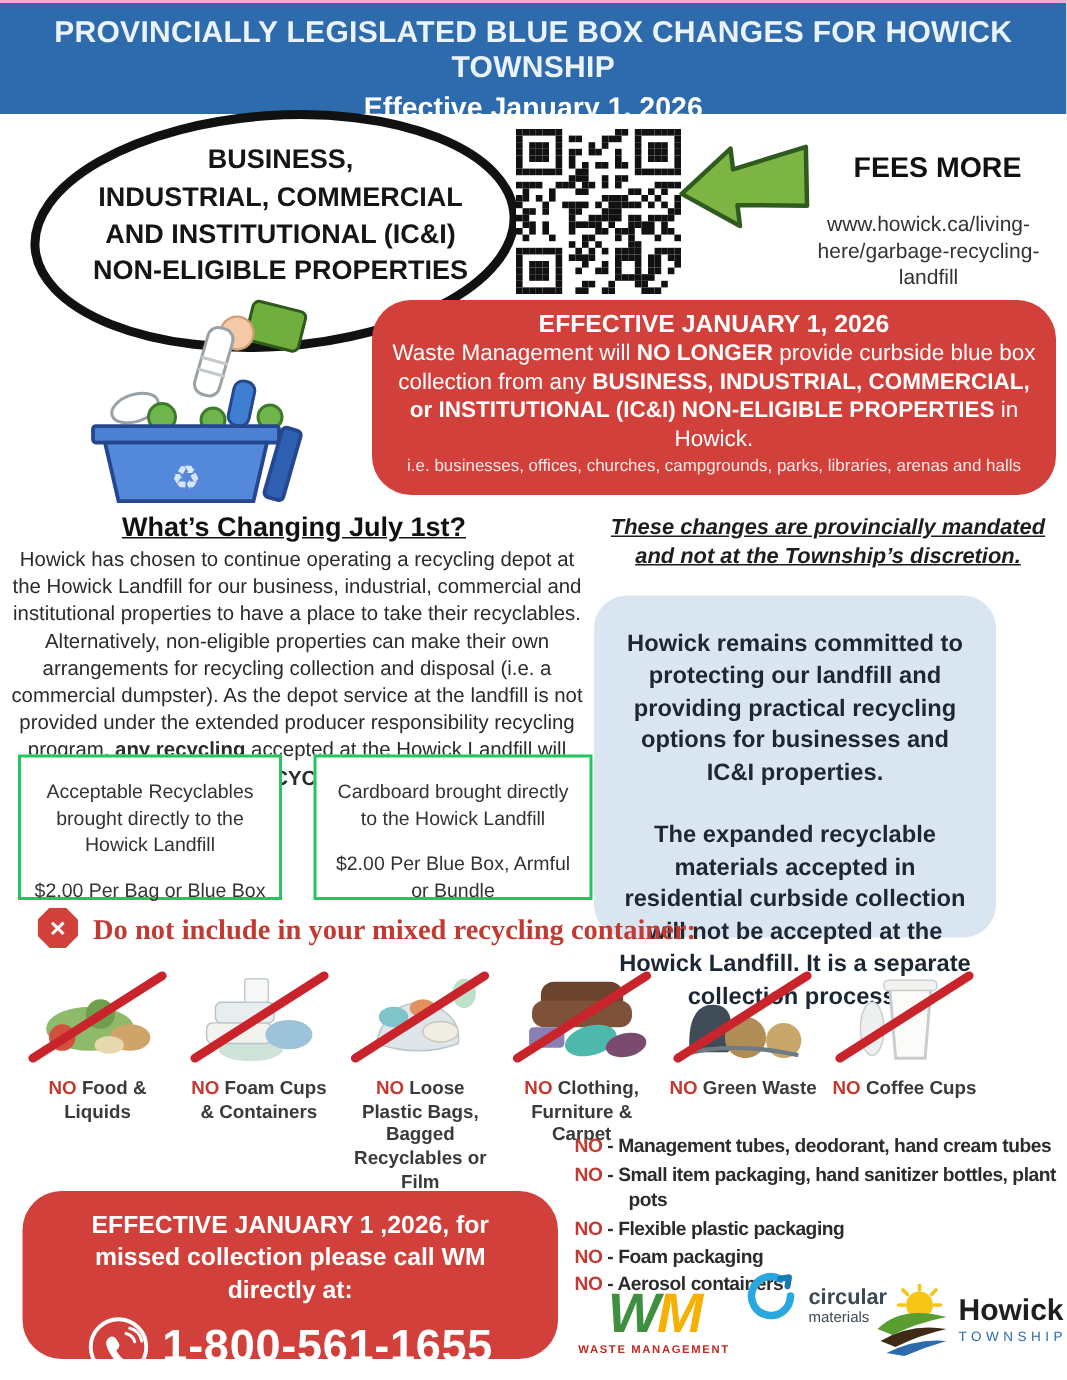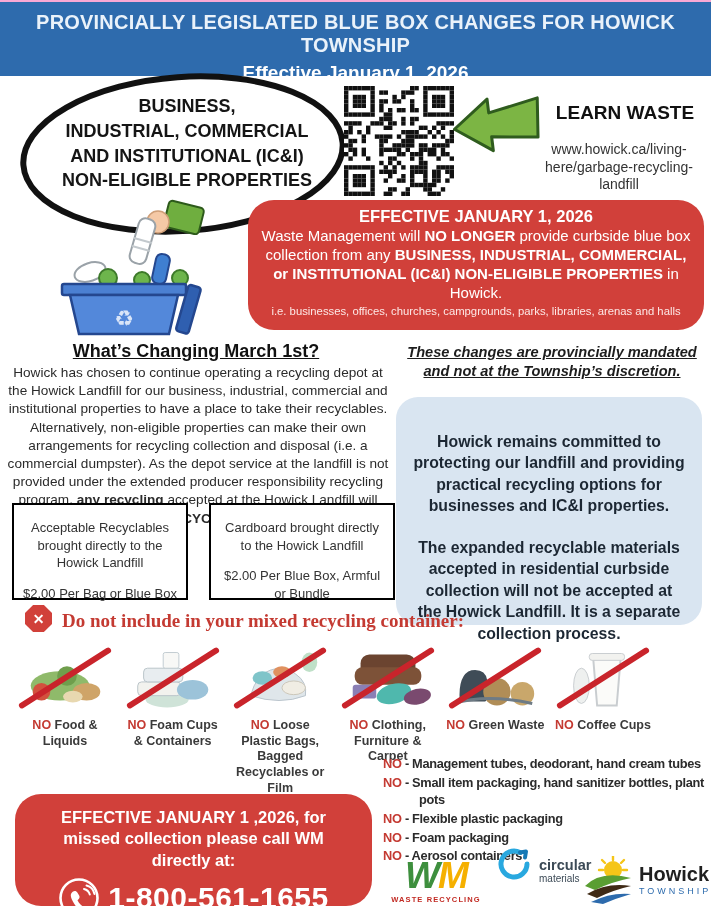--- a/index.html
+++ b/index.html
@@ -39,27 +39,27 @@
   
   .wc-heading{left:0;top:341px;width:392px;text-align:center;font-size:18px;font-weight:800;
               text-decoration:underline;color:#111;}
   .wc-paragraph{left:6px;top:364px;width:384px;text-align:center;font-size:13.6px;line-height:1.34;color:#2b2b2b;}
   .wc-paragraph .bu{font-weight:800;text-decoration:underline;}
   .wc-paragraph .b{font-weight:800;}
 
   
   .mandate{left:398px;top:343px;width:308px;text-align:center;font-style:italic;font-weight:700;
            font-size:14.6px;line-height:1.3;color:#1d1d1d;text-decoration:underline;}
-  .commit-box{left:396px;top:397px;width:306px;height:228px;background:var(--light-blue);border-radius:22px;
-              box-sizing:border-box;padding:34px 16px;text-align:center;color:#1c2733;}
+  .commit-box{left:396px;top:397px;width:268px;height:228px;background:var(--light-blue);border-radius:22px;
+              box-sizing:border-box;padding:22px 16px;text-align:center;color:#1c2733;}
   .commit-box p{margin:0 0 20px;font-size:15.8px;font-weight:700;line-height:1.36;}
   .commit-box p:last-child{margin-bottom:0;}
 
   
-  .fee-box{top:503px;height:97px;background:#fff;border:2px solid #000000;box-sizing:border-box;
+  .fee-box{top:503px;height:97px;background:#fff;border:2px solid #22c55e;box-sizing:border-box;
            text-align:center;font-size:13px;color:#333;padding:14px 8px 0;line-height:1.35;}
   .fee1{left:12px;width:176px;}
   .fee2{left:209px;width:186px;}
   .fee-amt{margin-top:13px;}
 
   
   .x-icon{left:25px;top:605px;width:27px;height:27px;background:var(--red);color:#fff;
           clip-path:polygon(30% 0,70% 0,100% 30%,100% 70%,70% 100%,30% 100%,0 70%,0 30%);
           font-size:14px;font-weight:800;display:flex;align-items:center;justify-content:center;}
   .donot-text{left:62px;top:610px;font-size:19px;font-weight:800;color:var(--no-red);font-family:Liberation Serif, serif;}
@@ -420,21 +420,21 @@
         <rect x="80" y="96" width="4" height="4"></rect>
         <rect x="84" y="96" width="4" height="4"></rect>
       </g>
     </svg>
 </div>
 
 <svg class="abs arrow-svg" viewBox="0 0 94 62">
   <polygon points="4,32 40,6 40,20 90,11 86,50 40,44 40,58" fill="#7cb544" stroke="#2f5c1e" stroke-width="3" stroke-linejoin="round" transform="rotate(-7 47 31)"></polygon>
 </svg>
 
-<div class="abs learn-more">LEARN WASTE</div>
+<div class="abs learn-more">FEES MORE</div>
 <div class="abs url">www.howick.ca/living-here/garbage-recycling-landfill</div>
 
 <div class="abs red-box">
   <div class="red-title">EFFECTIVE JANUARY 1, 2026</div>
   <div class="red-body">
     <span>Waste Management will </span><span class="b">NO LONGER</span><span> provide curbside blue box collection from any </span><span class="b">BUSINESS, INDUSTRIAL, COMMERCIAL, or INSTITUTIONAL (IC&amp;I) NON-ELIGIBLE PROPERTIES</span><span> in Howick.</span>
   </div>
   <div class="red-footnote">i.e. businesses, offices, churches,  campgrounds, parks, libraries, arenas and halls</div>
 </div>
 
@@ -448,21 +448,21 @@
   <rect x="108" y="56" width="14" height="30" rx="6" fill="#3f7fd1" stroke="#24478f" stroke-width="2" transform="rotate(12 115 71)"></rect>
   <circle cx="62" cy="80" r="9" fill="#6db54c" stroke="#3d7a2a" stroke-width="2"></circle>
   <circle cx="96" cy="82" r="8" fill="#6db54c" stroke="#3d7a2a" stroke-width="2"></circle>
   <circle cx="134" cy="80" r="8" fill="#6db54c" stroke="#3d7a2a" stroke-width="2"></circle>
   <rect x="16" y="86" width="124" height="11" rx="2" fill="#4b80d2" stroke="#24478f" stroke-width="2.5"></rect>
   <path d="M24 97 L132 97 L123 136 L33 136 Z" fill="#5388da" stroke="#24478f" stroke-width="2.5"></path>
   <text x="78" y="128" font-size="22" text-anchor="middle" fill="#d9e5f8">♻</text>
   <rect x="142" y="88" width="13" height="48" rx="3" fill="#2f5fb0" stroke="#24478f" stroke-width="2.5" transform="rotate(16 148 90)"></rect>
 </svg>
 
-<div class="abs wc-heading">What’s Changing March 1st?</div>
+<div class="abs wc-heading">What’s Changing July 1st?</div>
 <div class="abs wc-paragraph">
   <span>Howick has chosen to continue operating a recycling depot at the Howick Landfill for our business, industrial, commercial and institutional properties to have a place to take their recyclables. Alternatively, non-eligible properties can make their own arrangements for recycling collection and disposal (i.e. a commercial dumpster).  As the depot service at the landfill is not provided under the extended producer responsibility recycling program, </span><span class="bu">any recycling</span><span> accepted at the Howick Landfill will have the following </span><span class="b">NEW RECYCLING TIPPING FEES</span><span> apply:</span>
 </div>
 
 <div class="abs mandate">These changes are provincially mandated and not at the Township’s discretion.</div>
 
 <div class="abs commit-box">
   <p>Howick remains committed to protecting our landfill and providing practical recycling options for businesses and IC&amp;I properties.</p>
   <p>The expanded recyclable materials accepted in residential curbside collection will not be accepted at the Howick Landfill. It is a separate collection process.</p>
 </div>
@@ -562,21 +562,21 @@
       <path d="M13 17c1.5-3.5 5-4 6.5-1.3l1.8 3c.9 1.6-.3 3.4-1.8 4.6 1.7 3.4 4.4 6.1 7.8 7.8 1.2-1.5 3-2.7 4.6-1.8l3 1.8c2.7 1.5 2.2 5-1.3 6.5-3 1.3-8.3-.7-12.9-5.3S11.7 20 13 17z" fill="#fff"></path>
       <path d="M26 12q4.5 1 5.8 5.5" stroke="#fff" stroke-width="2" fill="none" stroke-linecap="round"></path>
       <path d="M28.5 8.5q6.5 1.5 8 8.5" stroke="#fff" stroke-width="2" fill="none" stroke-linecap="round"></path>
     </svg>
     <span class="phone">1-800-561-1655</span>
   </div>
 </div>
 
 <div class="abs logo-wm">
   <div class="wm-letters"><span class="wm-w">W</span><span class="wm-m">M</span></div>
-  <div class="wm-sub">WASTE RECYCLING</div>
+  <div class="wm-sub">WASTE MANAGEMENT</div>
 </div>
 <div class="abs logo-circ">
   <svg viewBox="0 0 40 40">
     <path d="M33 20 a13 13 0 1 1 -7-11.5" fill="none" stroke="#29a8df" stroke-width="5" stroke-linecap="round"></path>
     <path d="M26 8.5 l6 -1 l-1 6" fill="none" stroke="#1779b5" stroke-width="4" stroke-linecap="round" stroke-linejoin="round"></path>
   </svg>
   <div class="circ-text">
     <div class="circ-1">circular</div>
     <div class="circ-2">materials</div>
   </div>

